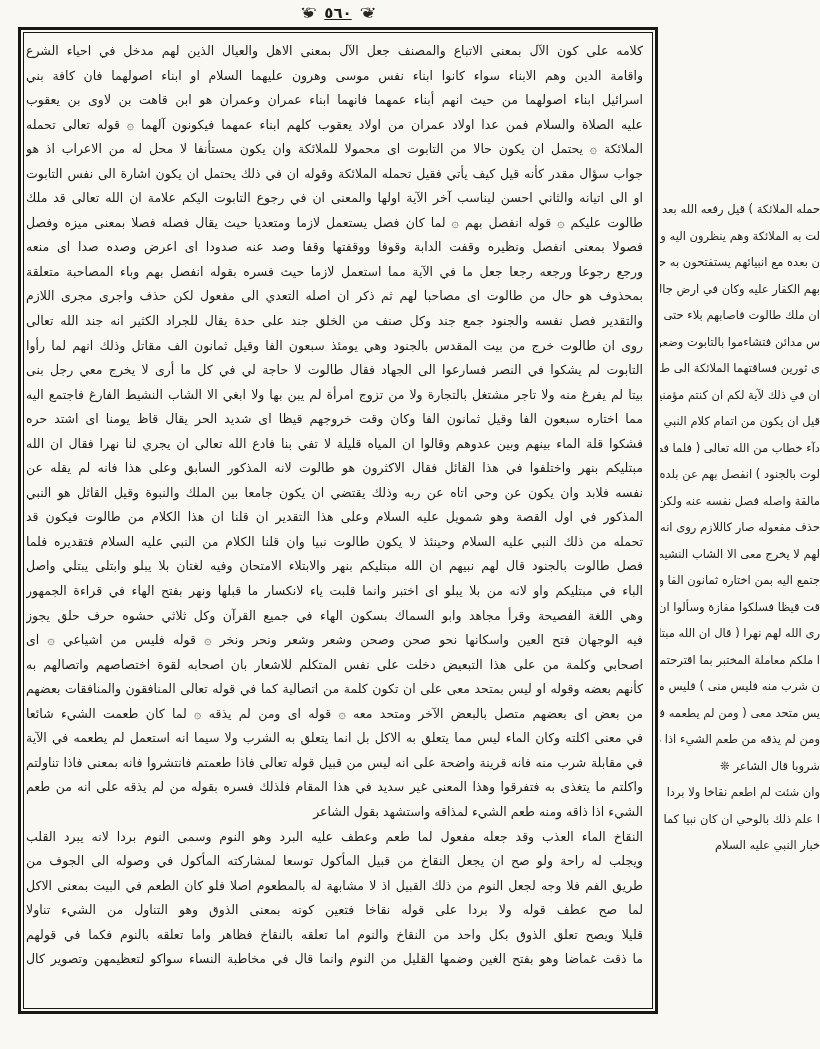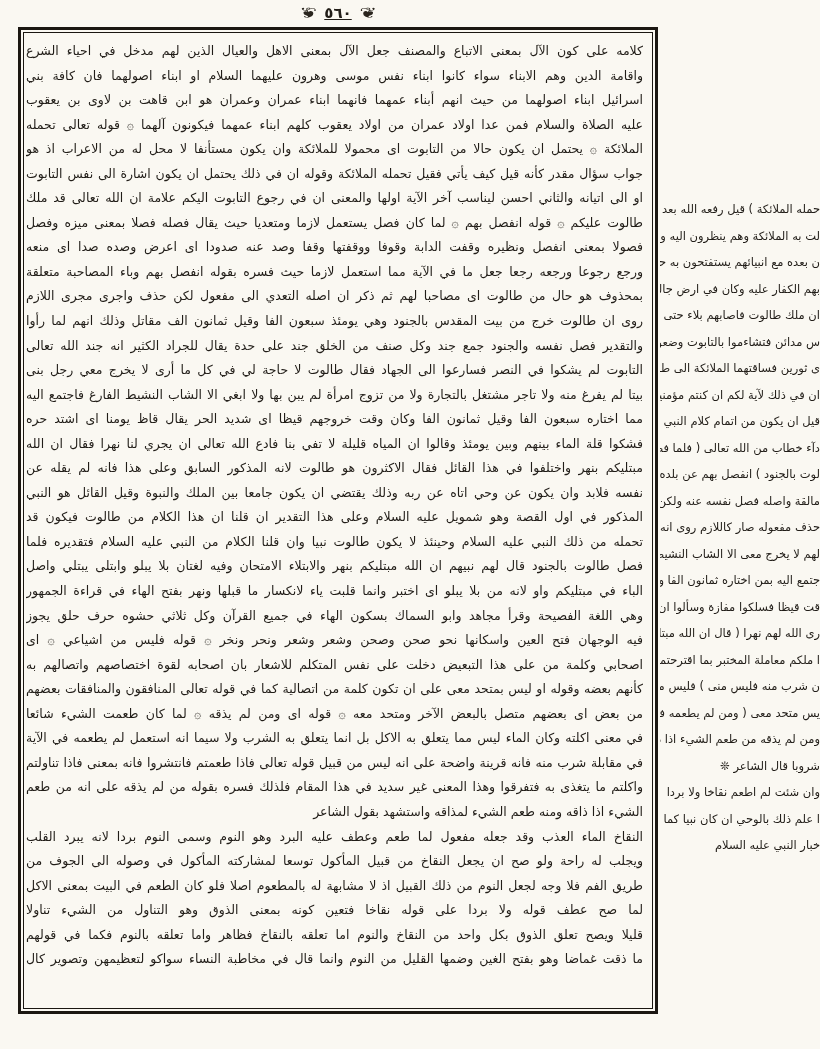--- a/index.html
+++ b/index.html
@@ -77,26 +77,26 @@
             <div class="text-line">واقامة الدين وهم الابناء سواء كانوا ابناء نفس موسى وهرون عليهما السلام او ابناء اصولهما فان كافة بني</div>
             <div class="text-line">اسرائيل ابناء اصولهما من حيث انهم أبناء عمهما فانهما ابناء عمران وعمران هو ابن قاهت بن لاوى بن يعقوب</div>
             <div class="text-line">عليه الصلاة والسلام فمن عدا اولاد عمران من اولاد يعقوب كلهم ابناء عمهما فيكونون آلهما ۞ قوله تعالى تحمله</div>
             <div class="text-line">الملائكة ۞ يحتمل ان يكون حالا من التابوت اى محمولا للملائكة وان يكون مستأنفا لا محل له من الاعراب اذ هو</div>
             <div class="text-line">جواب سؤال مقدر كأنه قيل كيف يأتي فقيل تحمله الملائكة وقوله ان في ذلك يحتمل ان يكون اشارة الى نفس التابوت</div>
             <div class="text-line">او الى اتيانه والثاني احسن ليناسب آخر الآية اولها والمعنى ان في رجوع التابوت اليكم علامة ان الله تعالى قد ملك</div>
             <div class="text-line">طالوت عليكم ۞ قوله انفصل بهم ۞ لما كان فصل يستعمل لازما ومتعديا حيث يقال فصله فصلا بمعنى ميزه وفصل</div>
             <div class="text-line">فصولا بمعنى انفصل ونظيره وقفت الدابة وقوفا ووقفتها وقفا وصد عنه صدودا اى اعرض وصده صدا اى منعه</div>
             <div class="text-line">ورجع رجوعا ورجعه رجعا جعل ما في الآية مما استعمل لازما حيث فسره بقوله انفصل بهم وباء المصاحبة متعلقة</div>
             <div class="text-line">بمحذوف هو حال من طالوت اى مصاحبا لهم ثم ذكر ان اصله التعدي الى مفعول لكن حذف واجرى مجرى اللازم</div>
+            <div class="text-line">والتقدير فصل نفسه والجنود جمع جند وكل صنف من الخلق جند على حدة يقال للجراد الكثير انه جند الله تعالى</div>
             <div class="text-line">روى ان طالوت خرج من بيت المقدس بالجنود وهي يومئذ سبعون الفا وقيل ثمانون الف مقاتل وذلك انهم لما رأوا</div>
-            <div class="text-line">والتقدير فصل نفسه والجنود جمع جند وكل صنف من الخلق جند على حدة يقال للجراد الكثير انه جند الله تعالى</div>
             <div class="text-line">التابوت لم يشكوا في النصر فسارعوا الى الجهاد فقال طالوت لا حاجة لي في كل ما أرى لا يخرج معي رجل بنى</div>
             <div class="text-line">بيتا لم يفرغ منه ولا تاجر مشتغل بالتجارة ولا من تزوج امرأة لم يبن بها ولا ابغي الا الشاب النشيط الفارغ فاجتمع اليه</div>
             <div class="text-line">مما اختاره سبعون الفا وقيل ثمانون الفا وكان وقت خروجهم قيظا اى شديد الحر يقال قاظ يومنا اى اشتد حره</div>
-            <div class="text-line">فشكوا قلة الماء بينهم وبين يومئذ وقالوا ان المياه قليلة لا تفي بنا فادع الله تعالى ان يجري لنا نهرا فقال ان الله</div>
+            <div class="text-line">فشكوا قلة الماء بينهم وبين عدوهم وقالوا ان المياه قليلة لا تفي بنا فادع الله تعالى ان يجري لنا نهرا فقال ان الله</div>
             <div class="text-line">مبتليكم بنهر واختلفوا في هذا القائل فقال الاكثرون هو طالوت لانه المذكور السابق وعلى هذا فانه لم يقله عن</div>
             <div class="text-line">نفسه فلابد وان يكون عن وحي اتاه عن ربه وذلك يقتضي ان يكون جامعا بين الملك والنبوة وقيل القائل هو النبي</div>
             <div class="text-line">المذكور في اول القصة وهو شمويل عليه السلام وعلى هذا التقدير ان قلنا ان هذا الكلام من طالوت فيكون قد</div>
             <div class="text-line">تحمله من ذلك النبي عليه السلام وحينئذ لا يكون طالوت نبيا وان قلنا الكلام من النبي عليه السلام فتقديره فلما</div>
             <div class="text-line">فصل طالوت بالجنود قال لهم نبيهم ان الله مبتليكم بنهر والابتلاء الامتحان وفيه لغتان بلا يبلو وابتلى يبتلي واصل</div>
             <div class="text-line">الباء في مبتليكم واو لانه من بلا يبلو اى اختبر وانما قلبت ياء لانكسار ما قبلها ونهر بفتح الهاء في قراءة الجمهور</div>
             <div class="text-line">وهي اللغة الفصيحة وقرأ مجاهد وابو السماك بسكون الهاء في جميع القرآن وكل ثلاثي حشوه حرف حلق يجوز</div>
             <div class="text-line">فيه الوجهان فتح العين واسكانها نحو صحن وصحن وشعر وشعر ونحر ونخر ۞ قوله فليس من اشياعي ۞ اى</div>
             <div class="text-line">اصحابي وكلمة من على هذا التبعيض دخلت على نفس المتكلم للاشعار بان اصحابه لقوة اختصاصهم واتصالهم به</div>
             <div class="text-line">كأنهم بعضه وقوله او ليس بمتحد معى على ان تكون كلمة من اتصالية كما في قوله تعالى المنافقون والمنافقات بعضهم</div>

